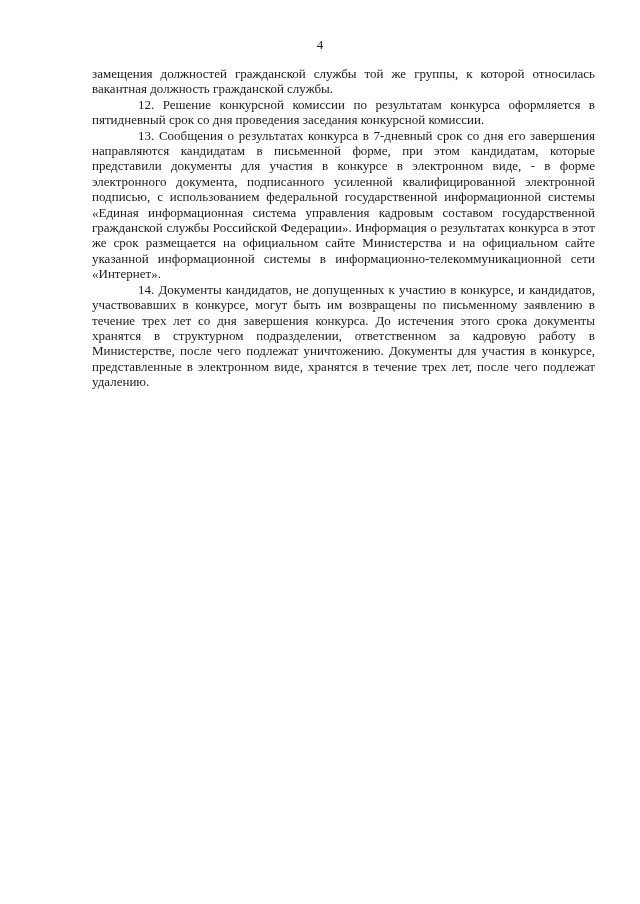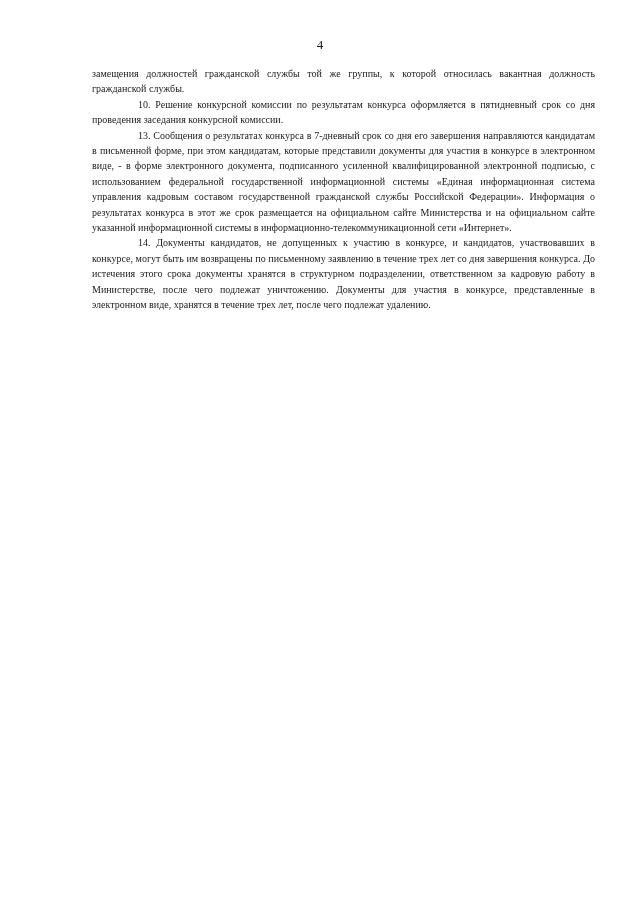--- a/index.html
+++ b/index.html
@@ -22,36 +22,36 @@
     width: 640px;
     text-align: center;
     font-size: 13px;
     line-height: 15px;
   }
   .content {
     position: absolute;
     top: 66px;
     left: 92px;
     width: 503px;
-    font-size: 10px;
+    font-size: 13px;
     line-height: 15.4px;
   }
   .para {
     margin: 0;
     text-align: justify;
     text-indent: 0;
     hyphens: none;
   }
   .para.indent {
     text-indent: 46px;
   }
 </style>
 </head>
 <body>
 
 <div class="page-number">4</div>
 
 <div class="content">
   <p class="para">замещения должностей гражданской службы той же группы, к которой относилась вакантная должность гражданской службы.</p>
-  <p class="para indent">10. Решение конкурсной комиссии по результатам конкурса оформляется в пятидневный срок со дня проведения заседания конкурсной комиссии.</p>
+  <p class="para indent">12. Решение конкурсной комиссии по результатам конкурса оформляется в пятидневный срок со дня проведения заседания конкурсной комиссии.</p>
   <p class="para indent">13. Сообщения о результатах конкурса в 7-дневный срок со дня его завершения направляются кандидатам в письменной форме, при этом кандидатам, которые представили документы для участия в конкурсе в электронном виде, - в форме электронного документа, подписанного усиленной квалифицированной электронной подписью, с использованием федеральной государственной информационной системы «Единая информационная система управления кадровым составом государственной гражданской службы Российской Федерации». Информация о результатах конкурса в этот же срок размещается на официальном сайте Министерства и на официальном сайте указанной информационной системы в информационно-телекоммуникационной сети «Интернет».</p>
   <p class="para indent">14. Документы кандидатов, не допущенных к участию в конкурсе, и кандидатов, участвовавших в конкурсе, могут быть им возвращены по письменному заявлению в течение трех лет со дня завершения конкурса. До истечения этого срока документы хранятся в структурном подразделении, ответственном за кадровую работу в Министерстве, после чего подлежат уничтожению. Документы для участия в конкурсе, представленные в электронном виде, хранятся в течение трех лет, после чего подлежат удалению.</p>
 </div>
 
 </body></html>

